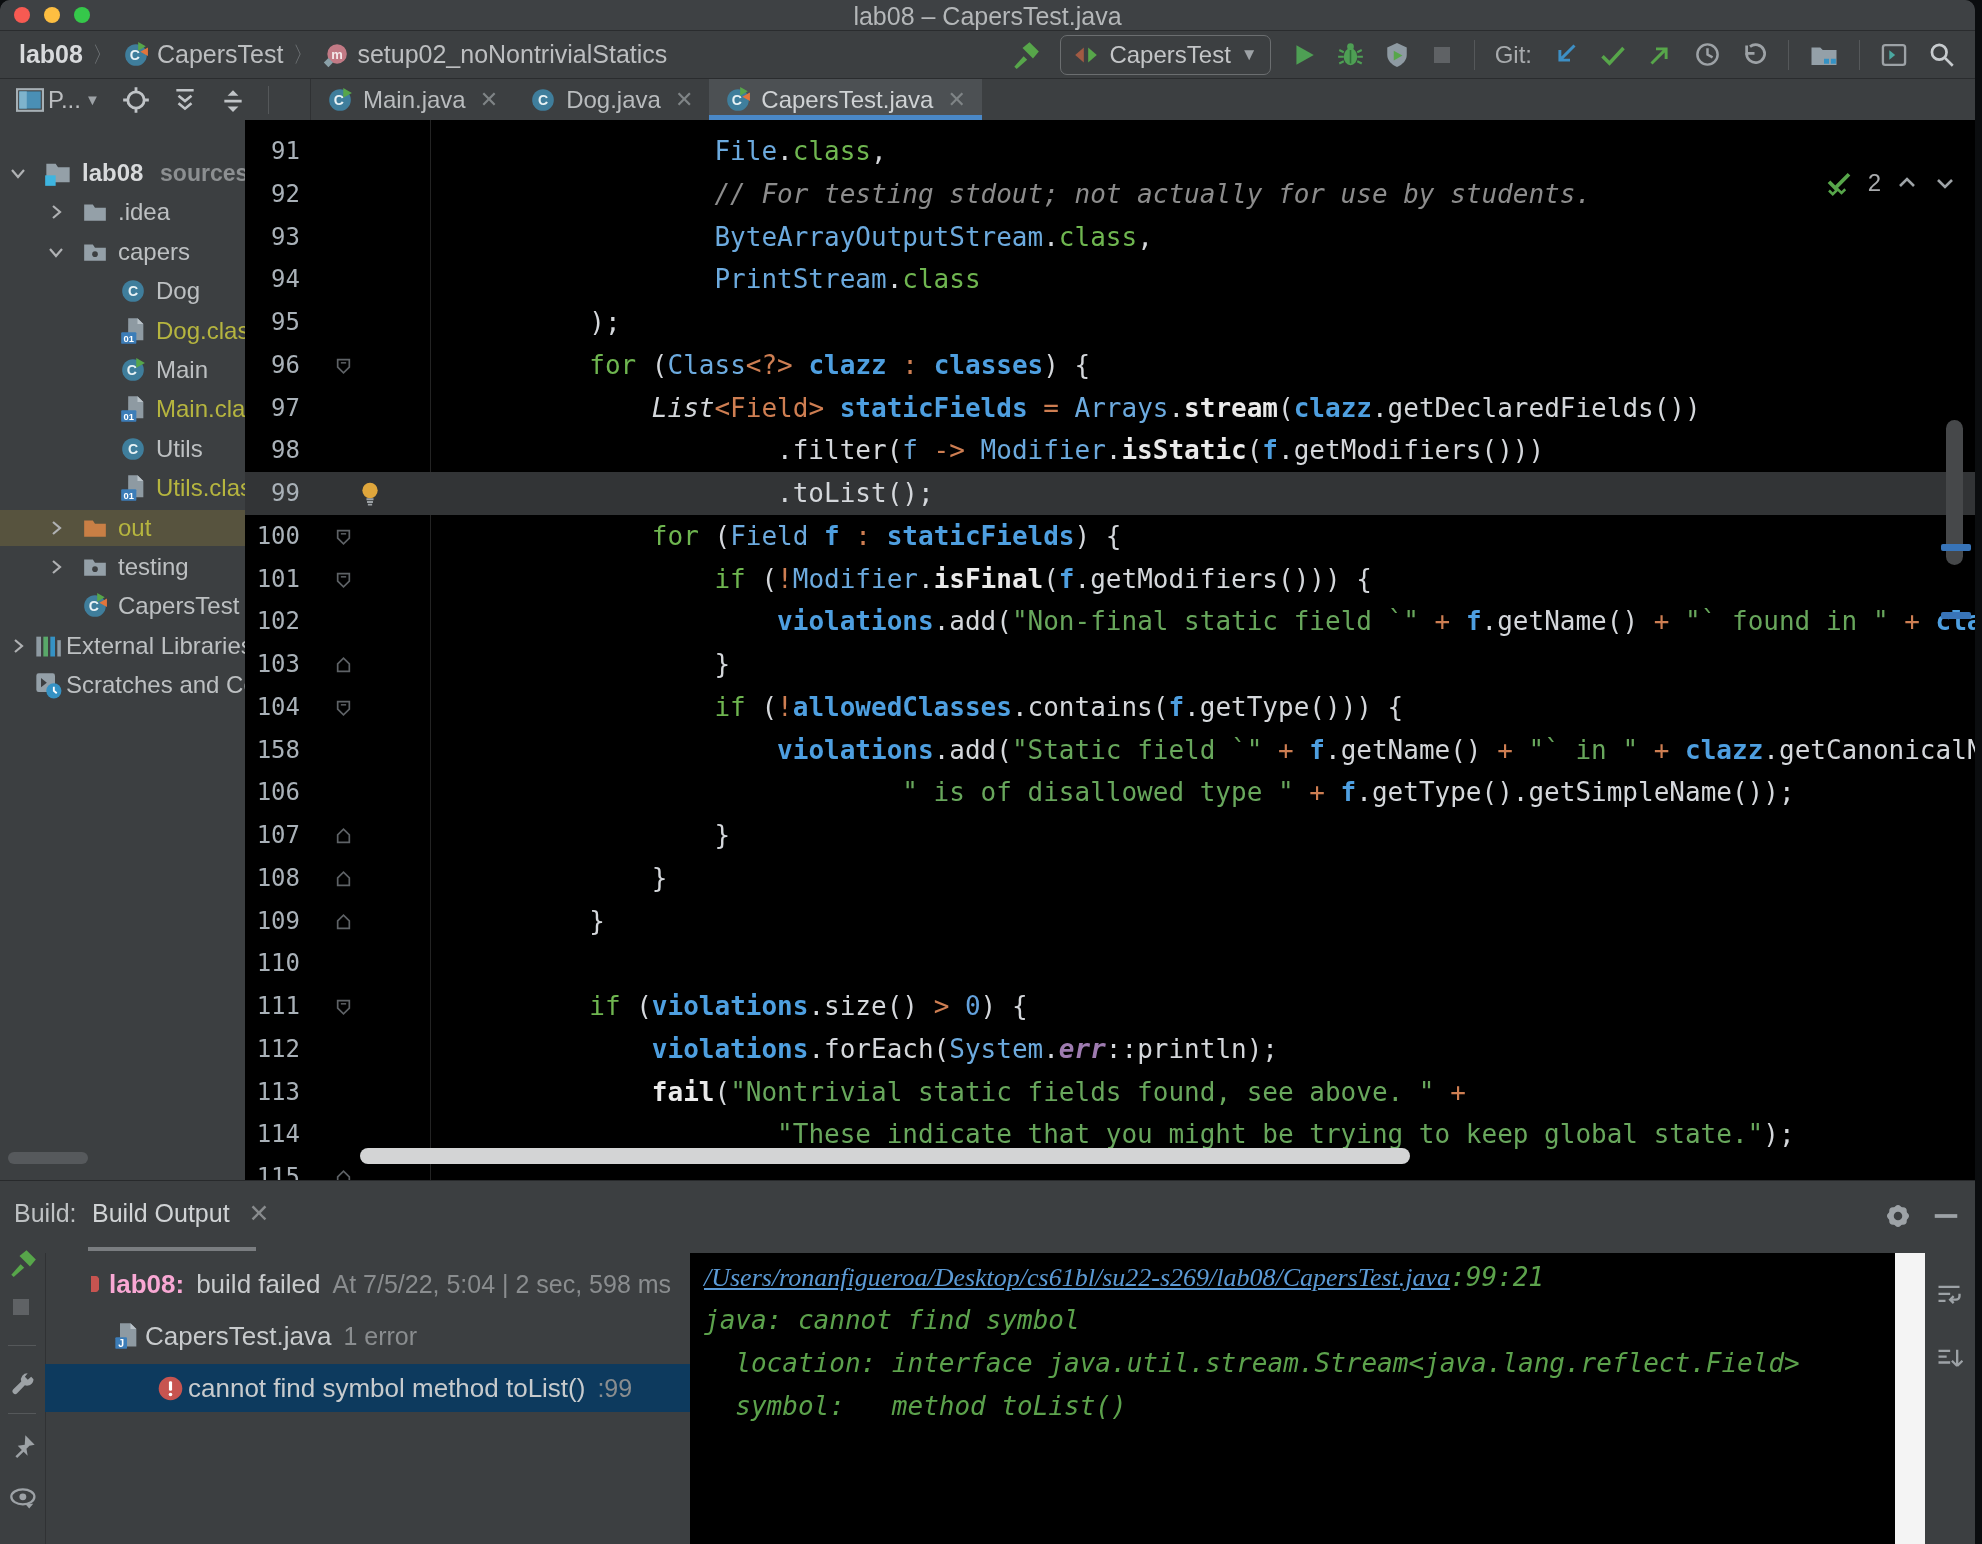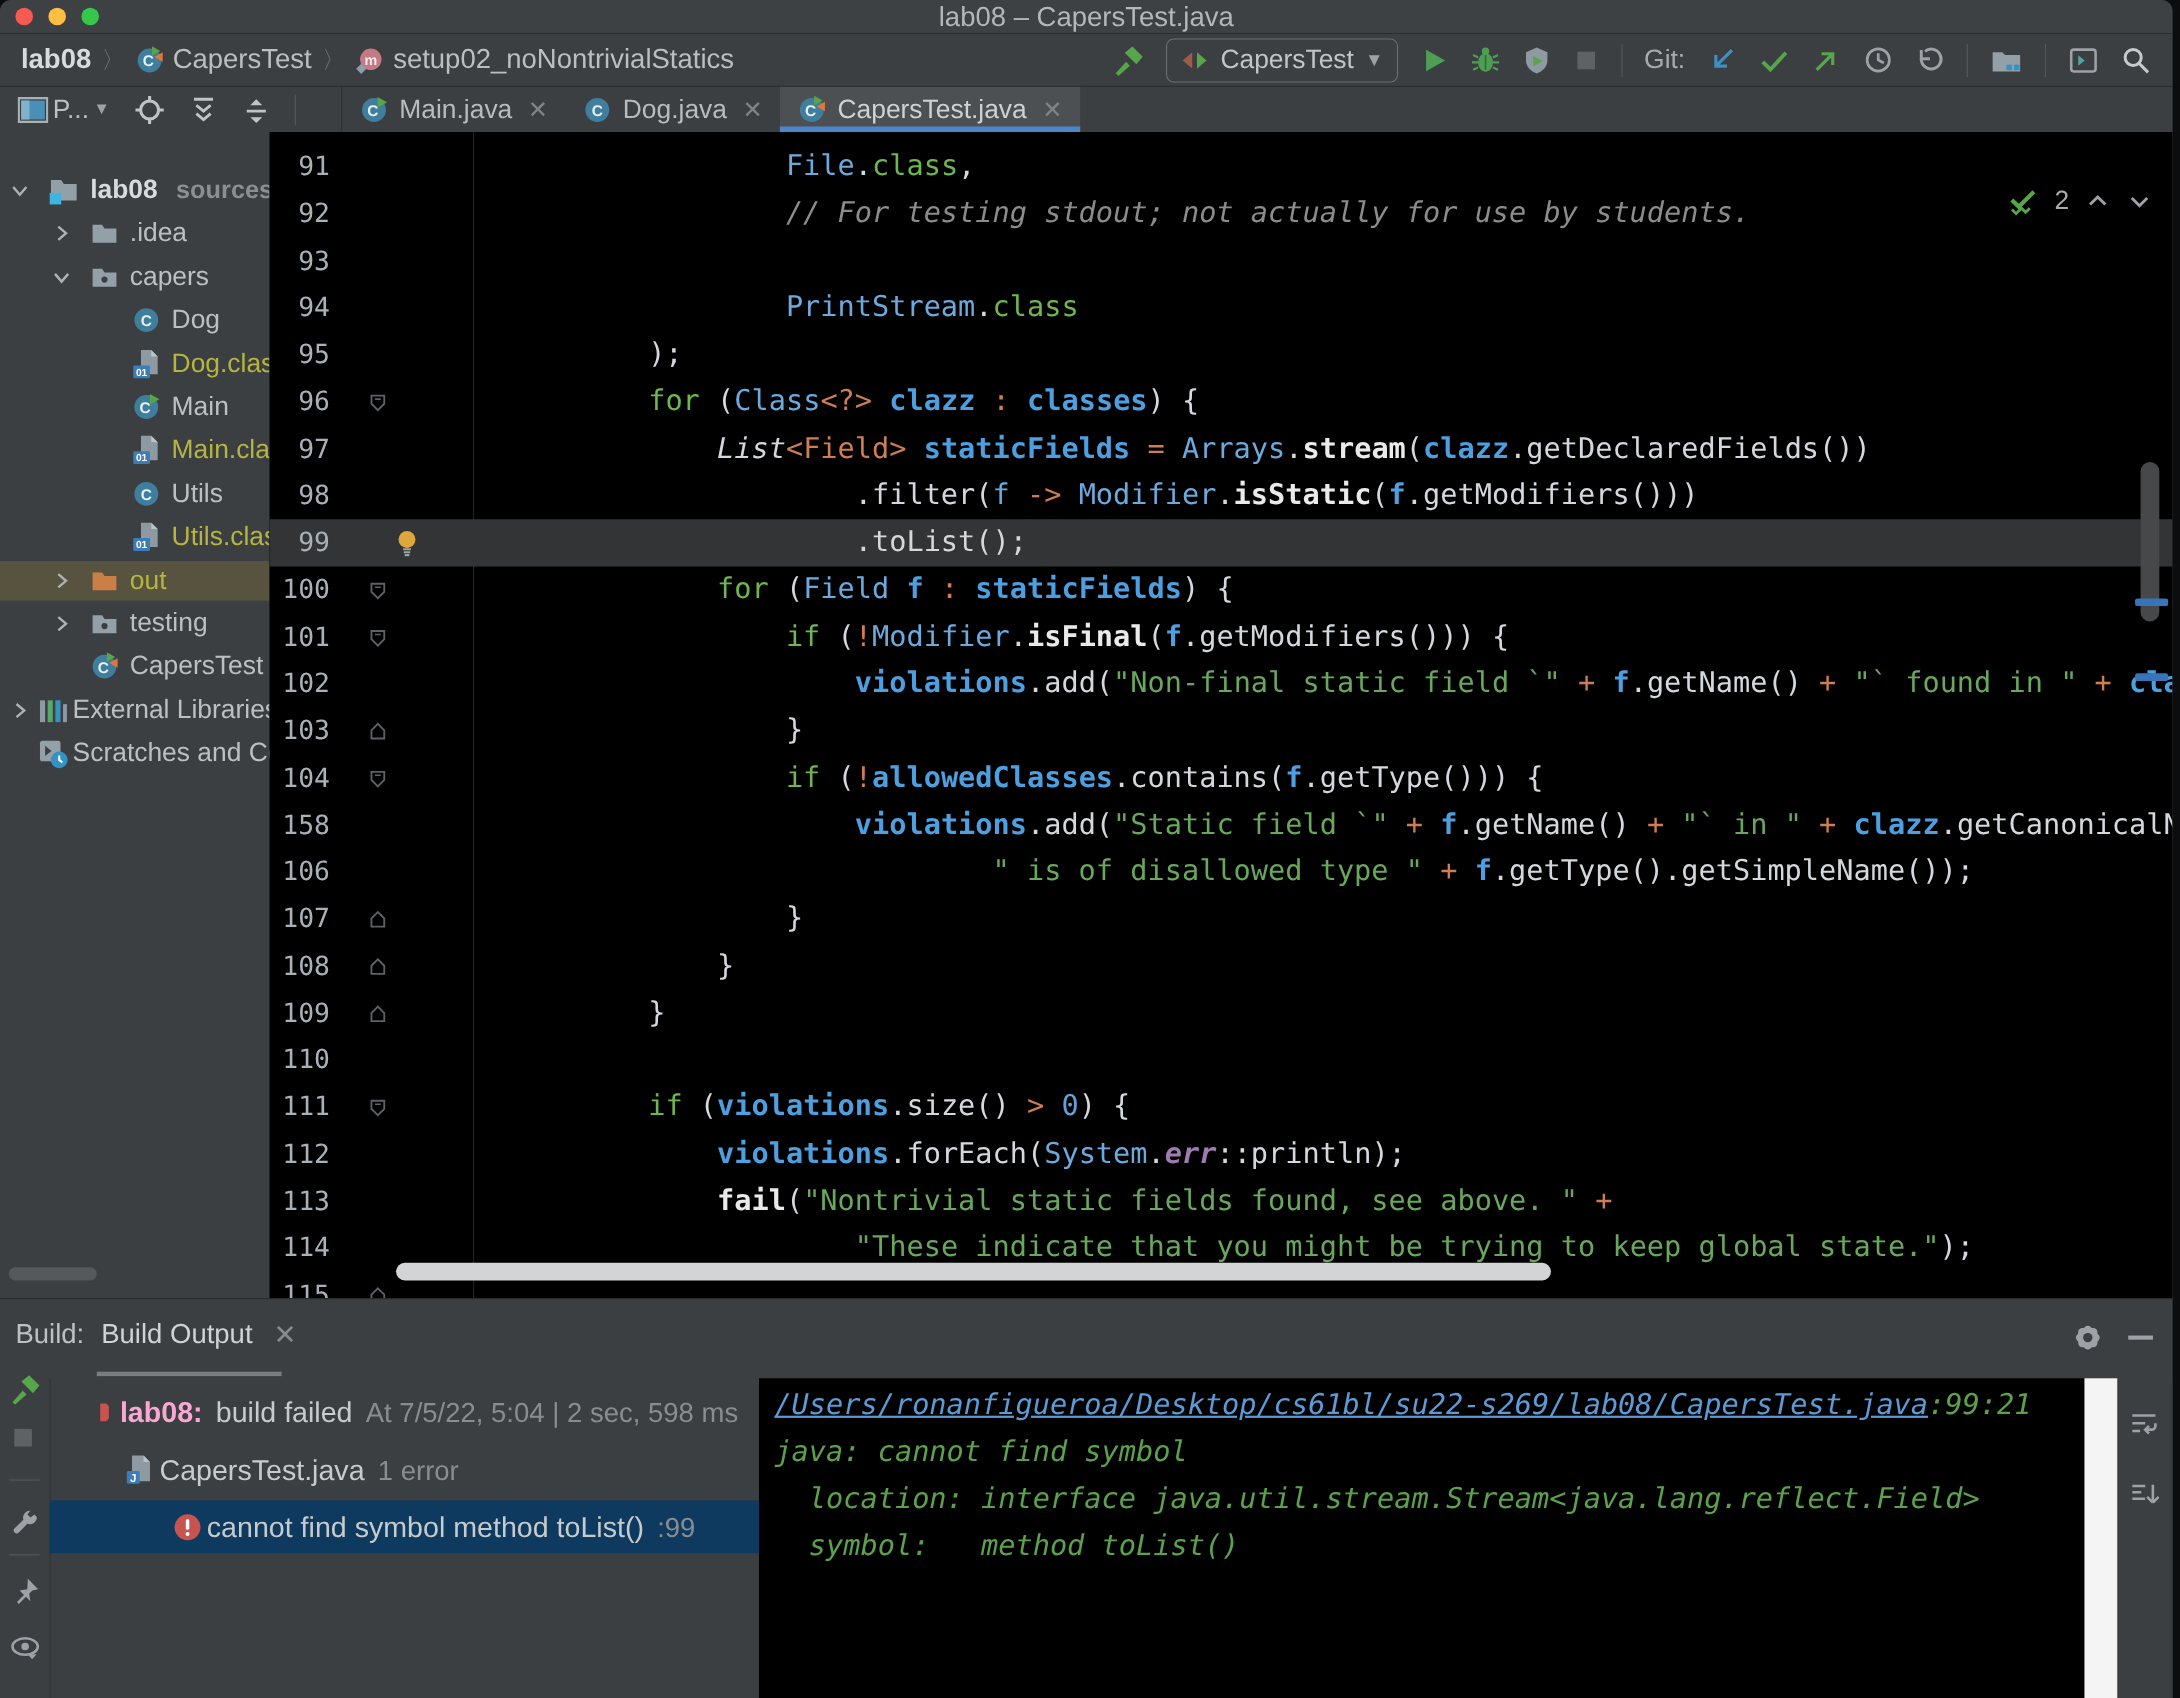--- a/index.html
+++ b/index.html
@@ -75,21 +75,21 @@
   .bicon{position:absolute;left:9px;}
   .bdiv{position:absolute;left:8px;width:28px;height:1px;background:#55585a;}
   .brow{position:absolute;left:45px;width:645px;display:flex;align-items:center;white-space:nowrap;}
   .brow.sel{background:#0d3a5e;}
   .brow .lbl{color:#c8cbcd;font-size:26px;}
   .brow .pfx{color:#f9a8d4;font-weight:bold;font-size:26px;}
   .brow .meta{color:#8a8d8f;font-size:25px;}
   #console{position:absolute;left:690px;top:0;width:1205px;height:291px;background:#000;overflow:hidden;
            font-family:"DejaVu Sans Mono",monospace;font-size:26px;font-style:italic;line-height:43px;padding:3px 0 0 14px;box-sizing:border-box;}
   #console .ln{white-space:pre;color:#5ca24c;}
-  #console .lnk{color:#5c9bd6;text-decoration:underline;}
+  #console .lnk{color:#5c9bd6;text-decoration:underline;font-family:Liberation Serif, serif;}
   #cscroll{position:absolute;left:1895px;top:0;width:30px;height:291px;background:#f4f4f4;}
   #cicons{position:absolute;left:1925px;top:0;width:50px;height:291px;background:#3c3f41;}
 </style>
 </head>
 <body>
 
 <div id="app">
   <div id="titlebar">
     <span class="tl" style="left:14px;background:#f75a52;"></span>
     <span class="tl" style="left:44px;background:#fdbe41;"></span>
@@ -471,20 +471,21 @@
         <div class="cline" style="top:10px">
           <span class="lnum">91</span>
           <span class="codetext"><span class="tk-p">                </span><span class="tk-c">File</span><span class="tk-p">.</span><span class="tk-k">class</span><span class="tk-p">,</span></span>
         </div>
         <div class="cline" style="top:52.75px">
           <span class="lnum">92</span>
           <span class="codetext"><span class="tk-p">                </span><span class="tk-cm">// For testing stdout; not actually for use by students.</span></span>
         </div>
         <div class="cline" style="top:95.5px">
           <span class="lnum">93</span>
+          <span class="codetext"><span class="tk-p">                </span><span class="tk-c">ByteArrayOutputStream</span><span class="tk-p">.</span><span class="tk-k">class</span><span class="tk-p">,</span></span>
         </div>
         <div class="cline" style="top:138.25px">
           <span class="lnum">94</span>
           <span class="codetext"><span class="tk-p">                </span><span class="tk-c">PrintStream</span><span class="tk-p">.</span><span class="tk-k">class</span></span>
         </div>
         <div class="cline" style="top:181px">
           <span class="lnum">95</span>
           <span class="codetext"><span class="tk-p">        );</span></span>
         </div>
         <div class="cline" style="top:223.75px">

